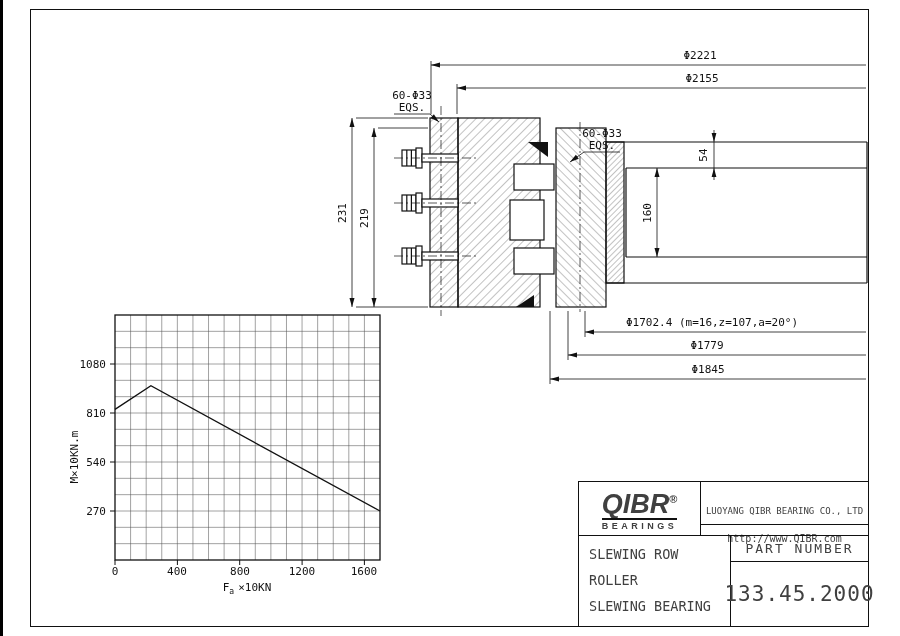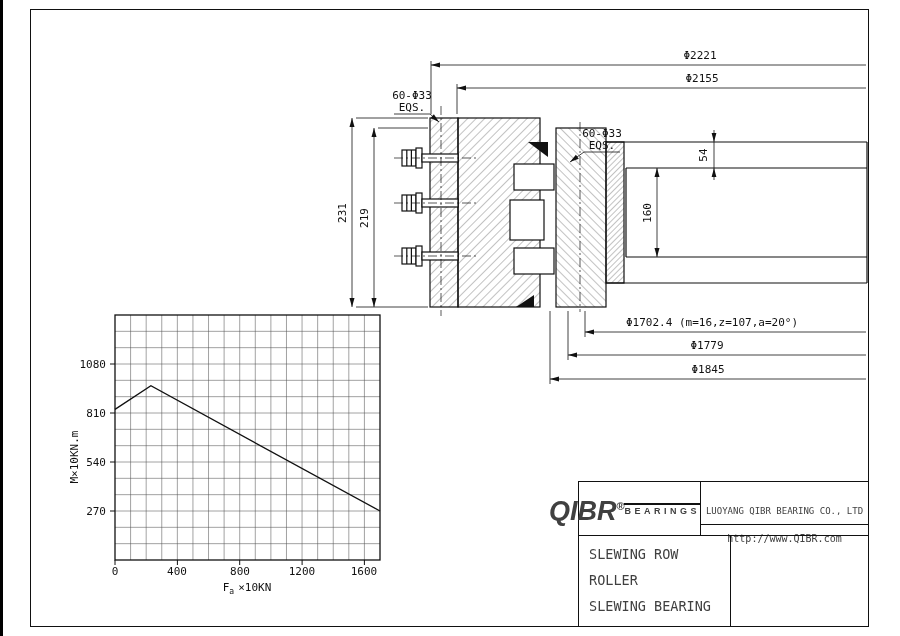--- a/index.html
+++ b/index.html
@@ -7,21 +7,21 @@
         font-family:"DejaVu Sans Mono",monospace;color:#404040;padding-left:41px;}
   .edge{position:absolute;top:0;bottom:0;width:3px;background:#000;}
   .edge.l{left:0}.edge.r{right:0}
   .frame{position:absolute;left:30px;top:9px;width:837px;height:616px;border:1.6px solid #111;}
   svg.cad{position:absolute;left:0;top:0;}
   svg text{font-family:"DejaVu Sans Mono",monospace;}
   
   .titleblock{position:absolute;left:578px;top:481px;width:291px;height:146px;
               border:1.8px solid #111;box-sizing:border-box;background:#fff;}
   .tb-logo{position:absolute;left:0;top:0;width:122px;height:53px;border-right:1.8px solid #111;
-           box-sizing:border-box;display:flex;flex-direction:row;align-items:center;justify-content:flex-end;}
+           box-sizing:border-box;display:flex;flex-direction:column;align-items:center;justify-content:center;}
   .logo-word{font-family:"Liberation Sans",sans-serif;font-style:italic;font-weight:bold;
              font-size:27px;line-height:25px;}
   .logo-word sup{font-size:11px;font-style:normal;}
   .logo-sub{font-family:"Liberation Sans",sans-serif;font-weight:bold;font-size:9px;
             letter-spacing:3.5px;border-top:2.5px solid #111;padding-top:1px;margin-top:1px;}
   .tb-co{position:absolute;left:122px;top:0;right:0;height:53px;}
   .tb-co-name{height:27px;border-bottom:1.5px solid #111;box-sizing:border-box;display:flex;
               align-items:center;justify-content:center;font-size:9px;white-space:nowrap;margin-top:16px;}
   .tb-co-web{height:26px;display:flex;align-items:center;justify-content:center;font-size:10px;}
   .tb-row2{position:absolute;left:0;top:53px;right:0;bottom:0;border-top:1.8px solid #111;box-sizing:border-box;}
@@ -241,15 +241,19 @@
     <div class="tb-co">
       <div class="tb-co-name">LUOYANG QIBR BEARING CO., LTD</div>
       <div class="tb-co-web">http://www.QIBR.com</div>
     </div>
     <div class="tb-row2">
       <div class="tb-product">
         <div>SLEWING ROW</div>
         <div>ROLLER</div>
         <div>SLEWING BEARING</div>
       </div>
+      <div class="tb-part">
+        <div class="tb-part-label">PART NUMBER</div>
+        <div class="tb-part-num">133.45.2000</div>
+      </div>
     </div>
   </div>
 </div>
 
 </body></html>

